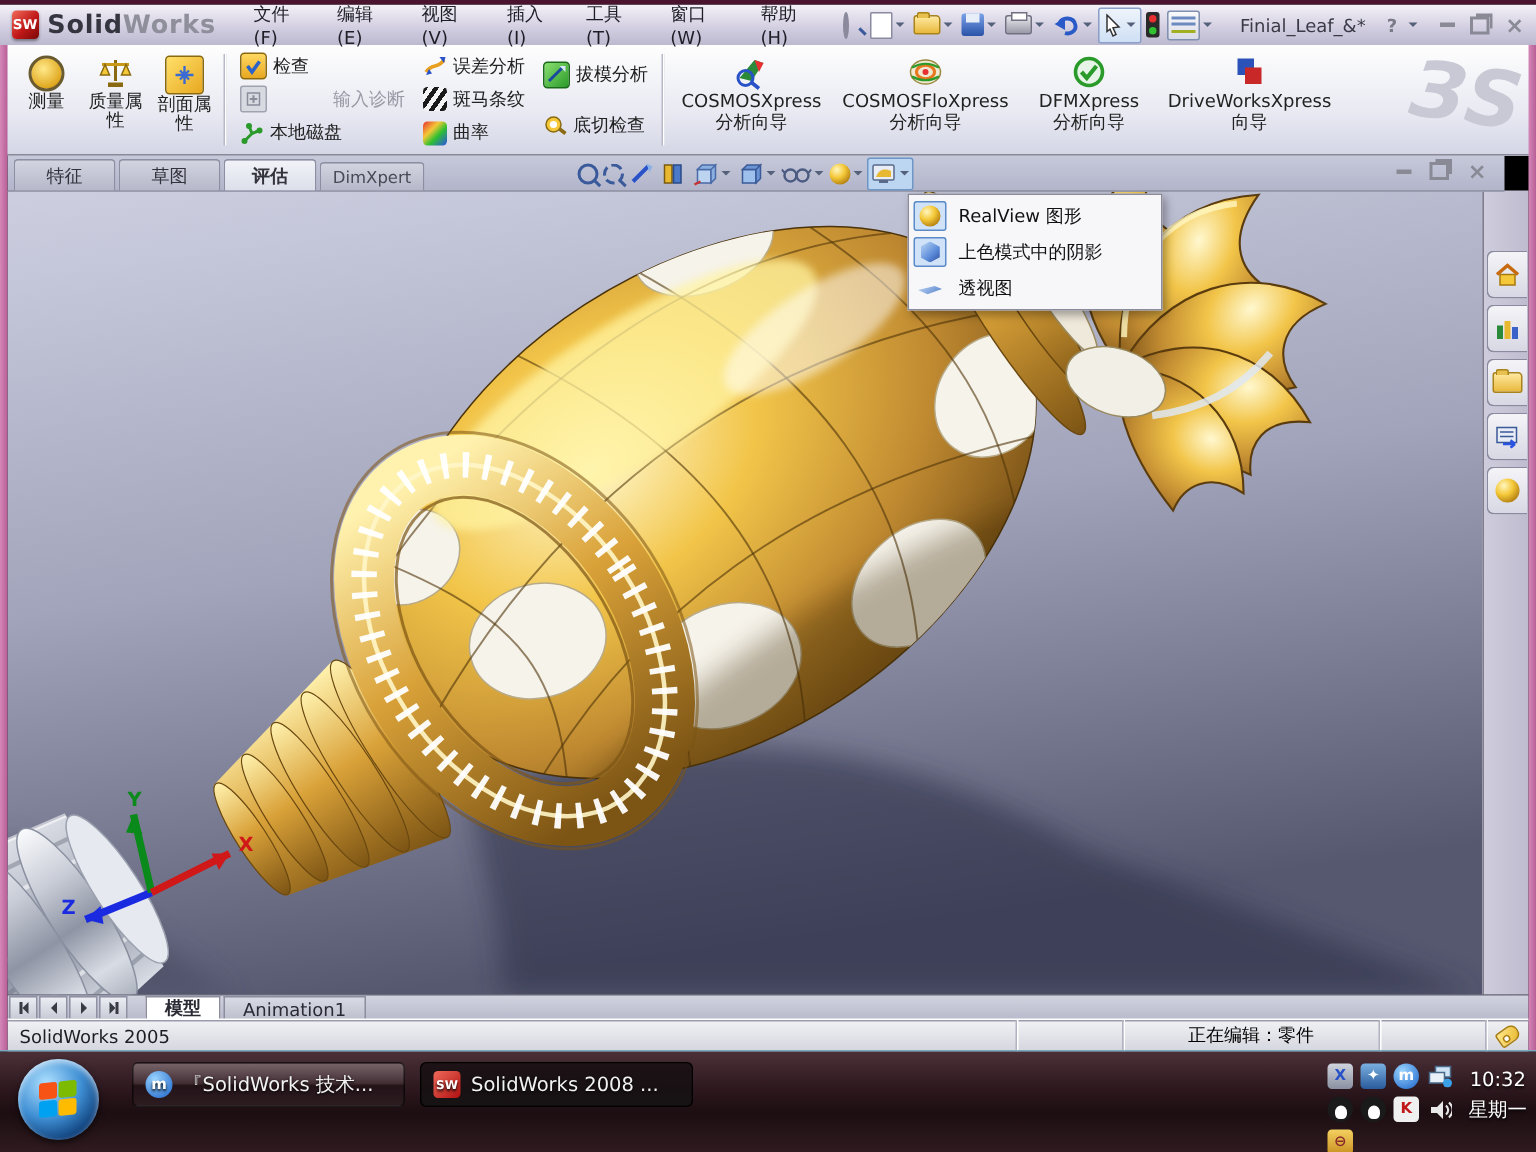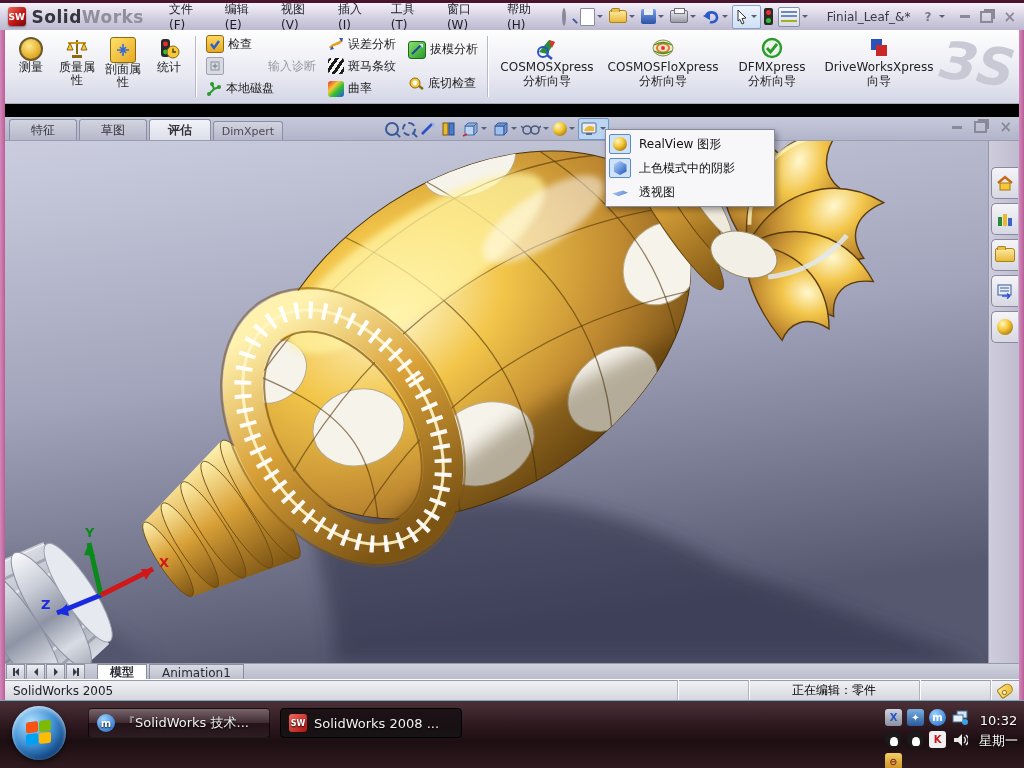--- a/index.html
+++ b/index.html
@@ -38,22 +38,22 @@
   .stack{display:flex;flex-direction:column;justify-content:space-around;padding:1px 2px;}
   .small-btn{display:flex;align-items:center;gap:4px;height:22px;padding:0 4px;border-radius:2px;color:#222;text-align:center;}
   .small-btn.disabled{color:#9a9aa6;gap:44px;}
   .wiz-btn{width:110px;display:flex;flex-direction:column;align-items:center;justify-content:flex-start;
     padding-top:4px;text-align:center;line-height:14px;font-size:12px;color:#222;border-radius:3px;}
   .icon24{width:24px;height:24px;position:relative;flex:0 0 auto;}
   .icon16{width:16px;height:16px;position:relative;flex:0 0 auto;}
   #ds-mark{position:absolute;right:14px;top:34px;width:70px;height:64px;color:#c9c9d6;
     font-size:52px;font-style:italic;font-weight:bold;transform:rotate(8deg);line-height:60px;z-index:31;}
   
-  #tabrow{position:absolute;left:5px;right:0;top:104px;height:23px;
-    background:linear-gradient(#c6c9da,#b2b5ca);border-bottom:1px solid #9a9cb0;z-index:25;margin-top:13px;}
+  #tabrow{position:absolute;left:5px;right:21px;top:104px;height:23px;
+    background:linear-gradient(#c6c9da,#b2b5ca);border-bottom:1px solid #9a9cb0;z-index:25;}
   .ctab{position:absolute;top:2px;height:21px;box-sizing:border-box;border:1px solid #8c8ea2;border-bottom:none;
     border-radius:3px 3px 0 0;display:flex;align-items:center;justify-content:center;
     background:linear-gradient(#d2d4e0,#b6b8ca);color:#33333d;padding:0 12px;}
   .ctab.active{background:linear-gradient(#f2f3f8,#dcdfea);font-weight:bold;}
   .ctab.dimx{font-size:11px;color:#4a4a56;}
   
   #hud{position:absolute;left:379px;top:1px;height:21px;display:flex;align-items:center;gap:1px;}
   .hud-btn{height:20px;display:flex;align-items:center;padding:0 1px;border-radius:2px;}
   .hud-btn.pressed{background:#bcd6f2;border:1px solid #6e96c6;}
   
@@ -212,31 +212,20 @@
             <path d="M5 6 l-3 7 h6 Z M19 6 l-3 7 h6 Z" fill="#f4c838" stroke="#8a6a10" stroke-width="1"></path>
             <rect x="7" y="18" width="10" height="3" fill="#8a6a10"></rect>
           </svg></span>
       <span>质量属性</span>
     </div>
     <div class="big-btn">
       <span class="icon24" style="background:linear-gradient(135deg,#ffe06a,#e8a820);border:1px solid #8a6a10;border-radius:3px"><svg width="24" height="24">
             <path d="M6 12 h12 M12 6 v12 M9 9 l6 6 M15 9 l-6 6" stroke="#3a6ad4" stroke-width="1.6"></path>
           </svg></span>
       <span>剖面属性</span>
-    </div>
-    <div class="big-btn">
-      <span class="icon24">
-        <svg width="24" height="24">
-            <rect x="4" y="2" width="9" height="18" rx="3" fill="#2a2a2a"></rect>
-            <circle cx="8.5" cy="7" r="2.4" fill="#e83030"></circle>
-            <circle cx="8.5" cy="15" r="2.4" fill="#30c030"></circle>
-            <circle cx="16" cy="15" r="6" fill="#f4c838" stroke="#8a6a10"></circle>
-            <path d="M16 11.5 v3.5 h3" stroke="#5a3a08" stroke-width="1.4" fill="none"></path>
-          </svg></span>
-      <span>统计</span>
     </div>
     <div class="tb-sep"></div>
     <div class="stack">
       <div class="small-btn">
         <span class="icon16" style="background:linear-gradient(#ffd860,#e8a820);border:1px solid #8a6a10;border-radius:3px"><svg width="16" height="16">
               <path d="M4 8 l3 4 l5 -7" stroke="#2a62c8" stroke-width="2.4" fill="none"></path>
             </svg></span>
         <span>检查</span>
       </div>
       <div class="small-btn disabled">

